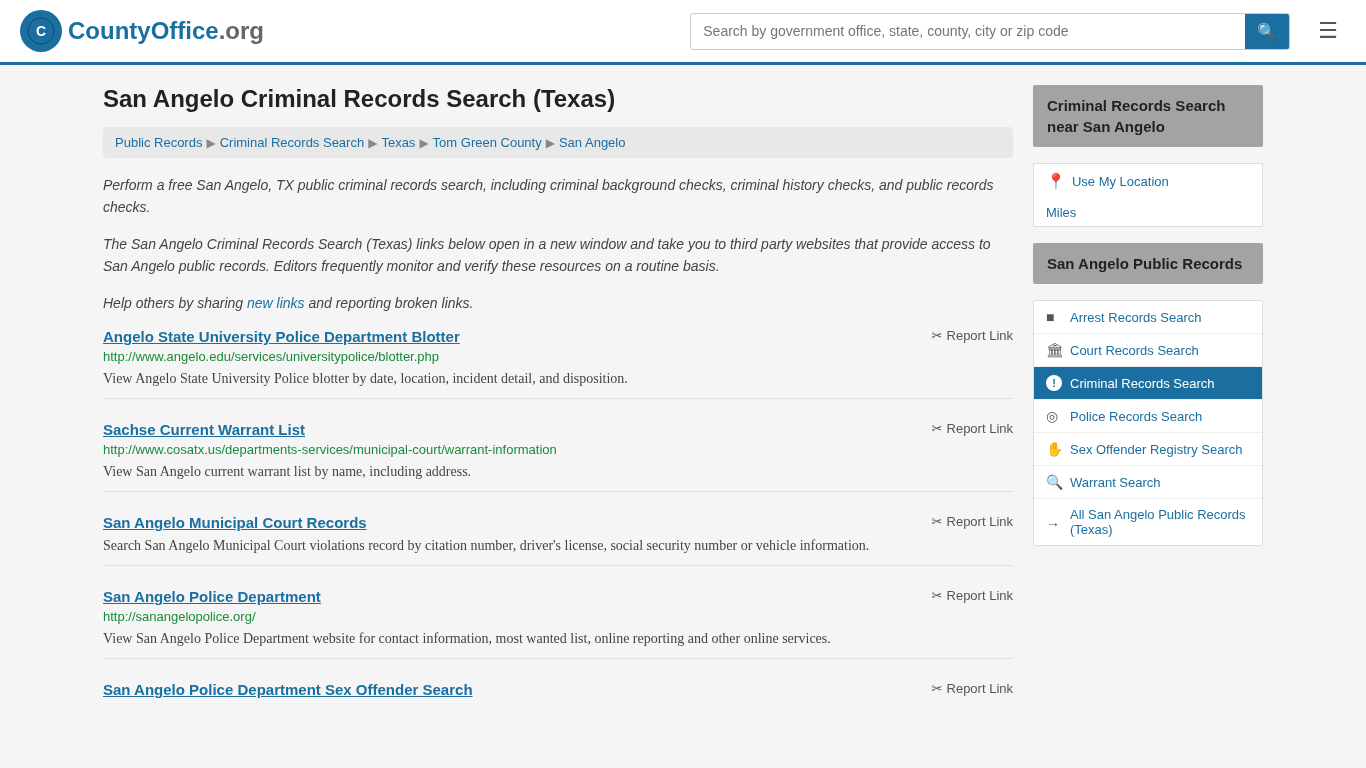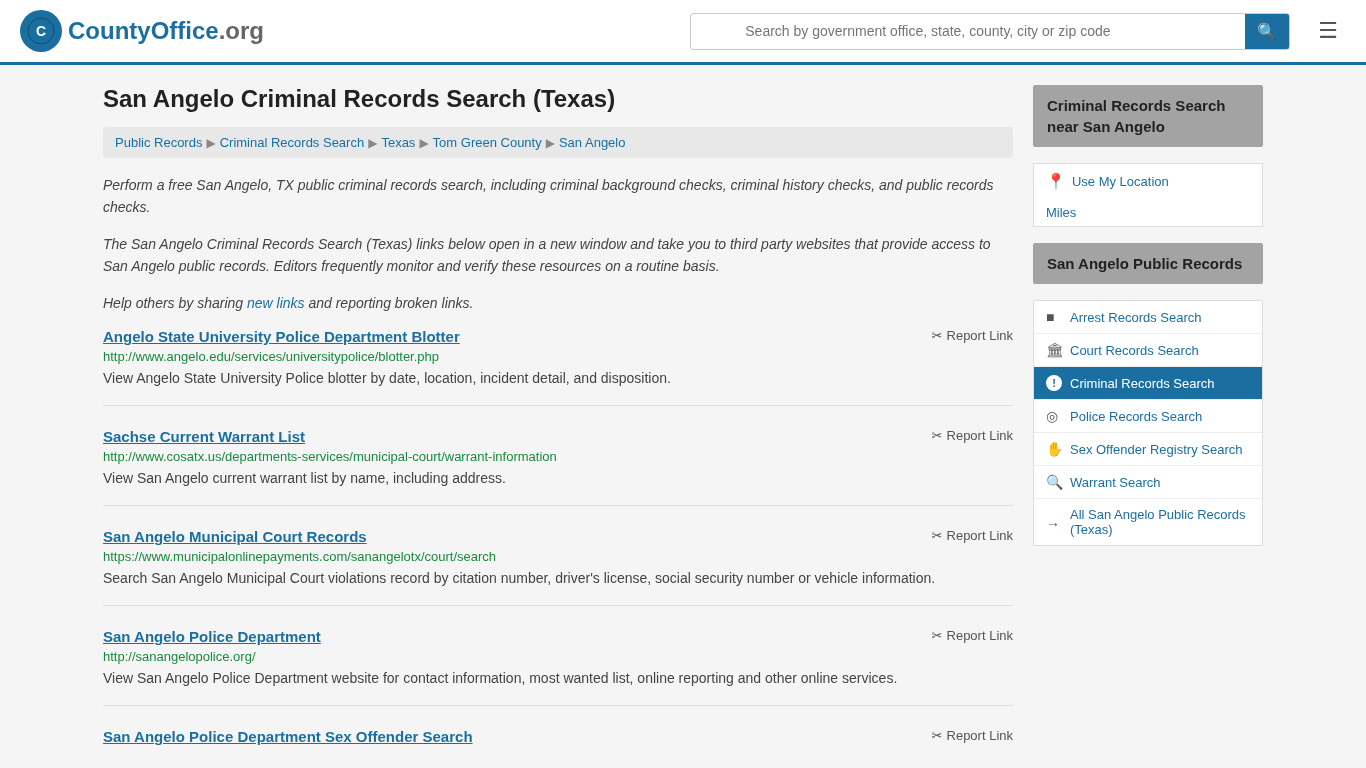--- a/index.html
+++ b/index.html
@@ -40,21 +40,20 @@
     #logo-text span { color: #1a6fa0; }
     #search-bar-container {
       flex: 1;
       display: flex;
       align-items: center;
       max-width: 600px;
       margin-left: auto;
       border: 1px solid #ccc;
       border-radius: 3px;
       overflow: hidden;
-      padding-left: 42px;
     }
     #search-input {
       flex: 1;
       border: none;
       outline: none;
       padding: 8px 12px;
       font-size: 14px;
       color: #555;
     }
     #search-button {
@@ -126,21 +125,21 @@
       font-style: italic;
     }
     .desc-text a {
       color: #1a6fa0;
       text-decoration: none;
     }
 
     
     .result-item {
       margin-bottom: 22px;
-      padding-bottom: 16px;
+      padding-bottom: 9px;
       border-bottom: 1px solid #e0e0e0;
     }
     .result-item:last-child { border-bottom: none; }
     .result-header {
       display: flex;
       justify-content: space-between;
       align-items: flex-start;
       margin-bottom: 4px;
     }
     .result-title {
@@ -163,20 +162,21 @@
     }
     .result-url {
       color: #1a8a3c;
       font-size: 13px;
       margin-bottom: 4px;
     }
     .result-desc {
       color: #444;
       font-size: 14px;
       line-height: 1.5;
+      font-family: Liberation Serif, serif;
     }
 
     
     .sidebar-section {
       background: #a3a3a3;
       padding: 10px 14px;
       margin-bottom: 16px;
       border-radius: 2px;
     }
     .sidebar-section-title {
@@ -319,21 +319,20 @@
       </div>
 
       <div class="result-item">
         <div class="result-header">
           <span class="result-title">San Angelo Municipal Court Records</span>
           <span class="report-link">
             <span>✂</span>
             <span>Report Link</span>
           </span>
         </div>
-        <div class="result-url">https://www.municipalonlinepayments.com/sanangelotx/court/search</div>
         <div class="result-desc">Search San Angelo Municipal Court violations record by citation number, driver's license, social security number or vehicle information.</div>
       </div>
 
       <div class="result-item">
         <div class="result-header">
           <span class="result-title">San Angelo Police Department</span>
           <span class="report-link">
             <span>✂</span>
             <span>Report Link</span>
           </span>

